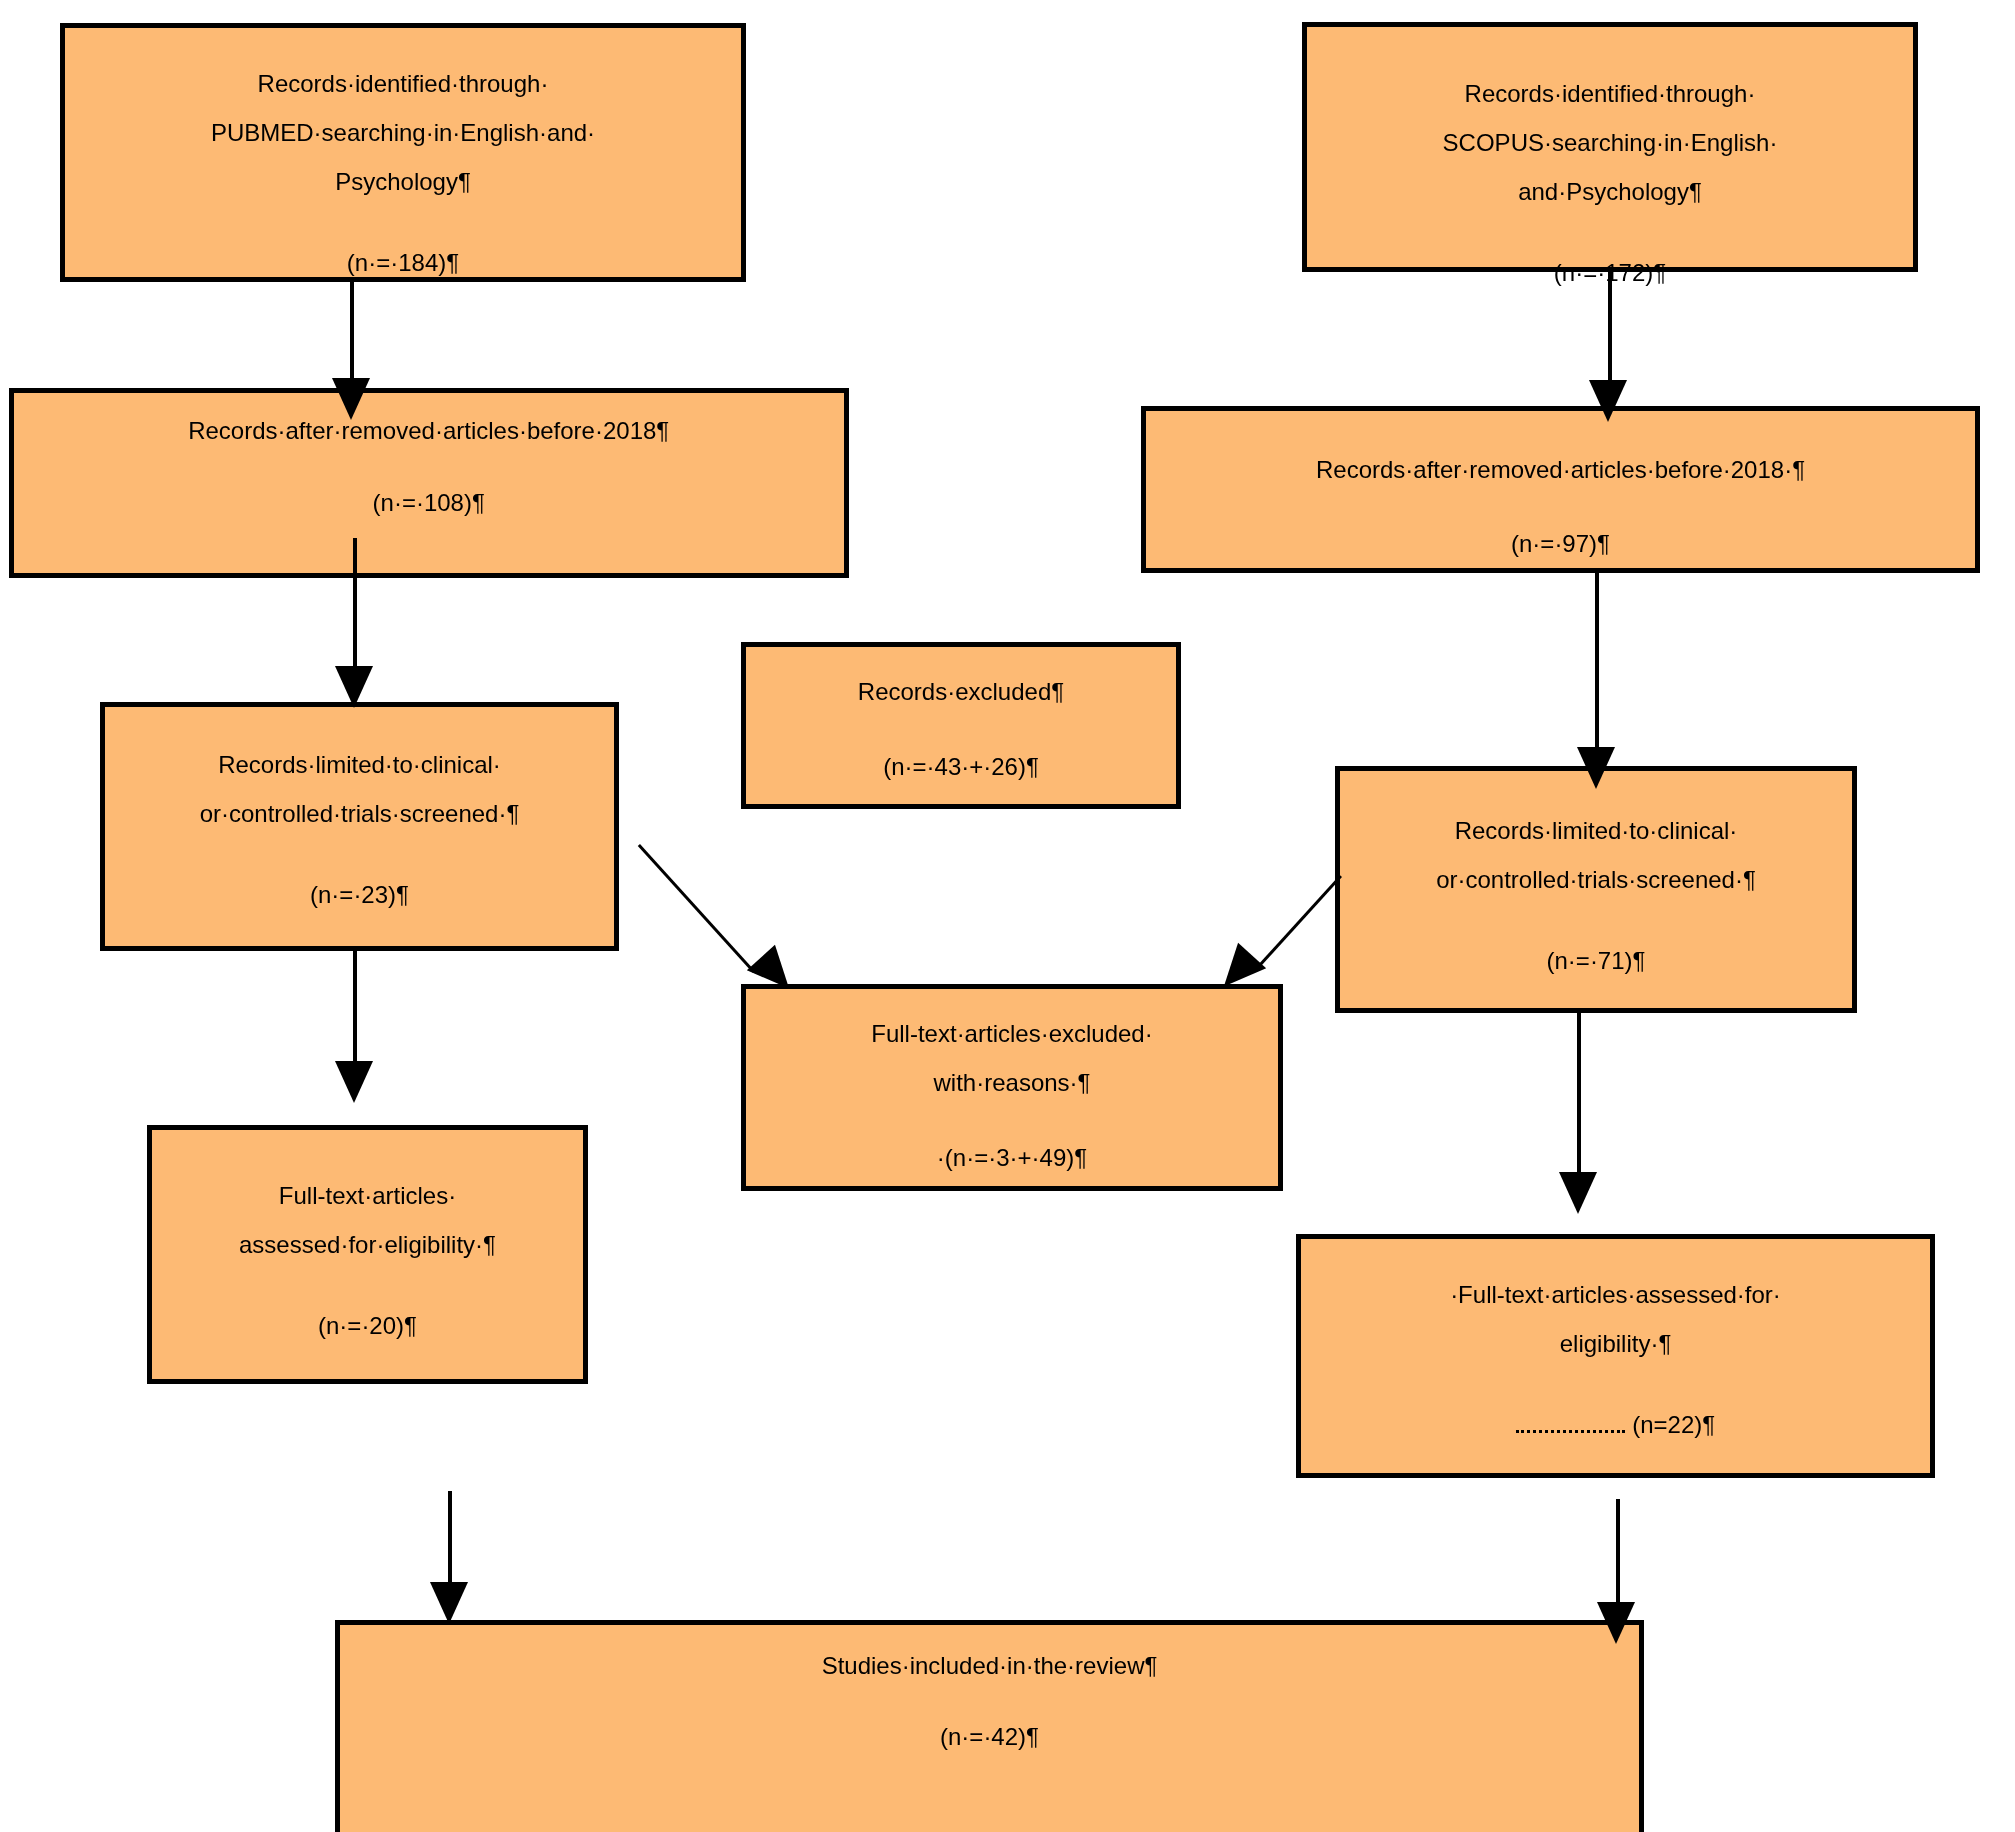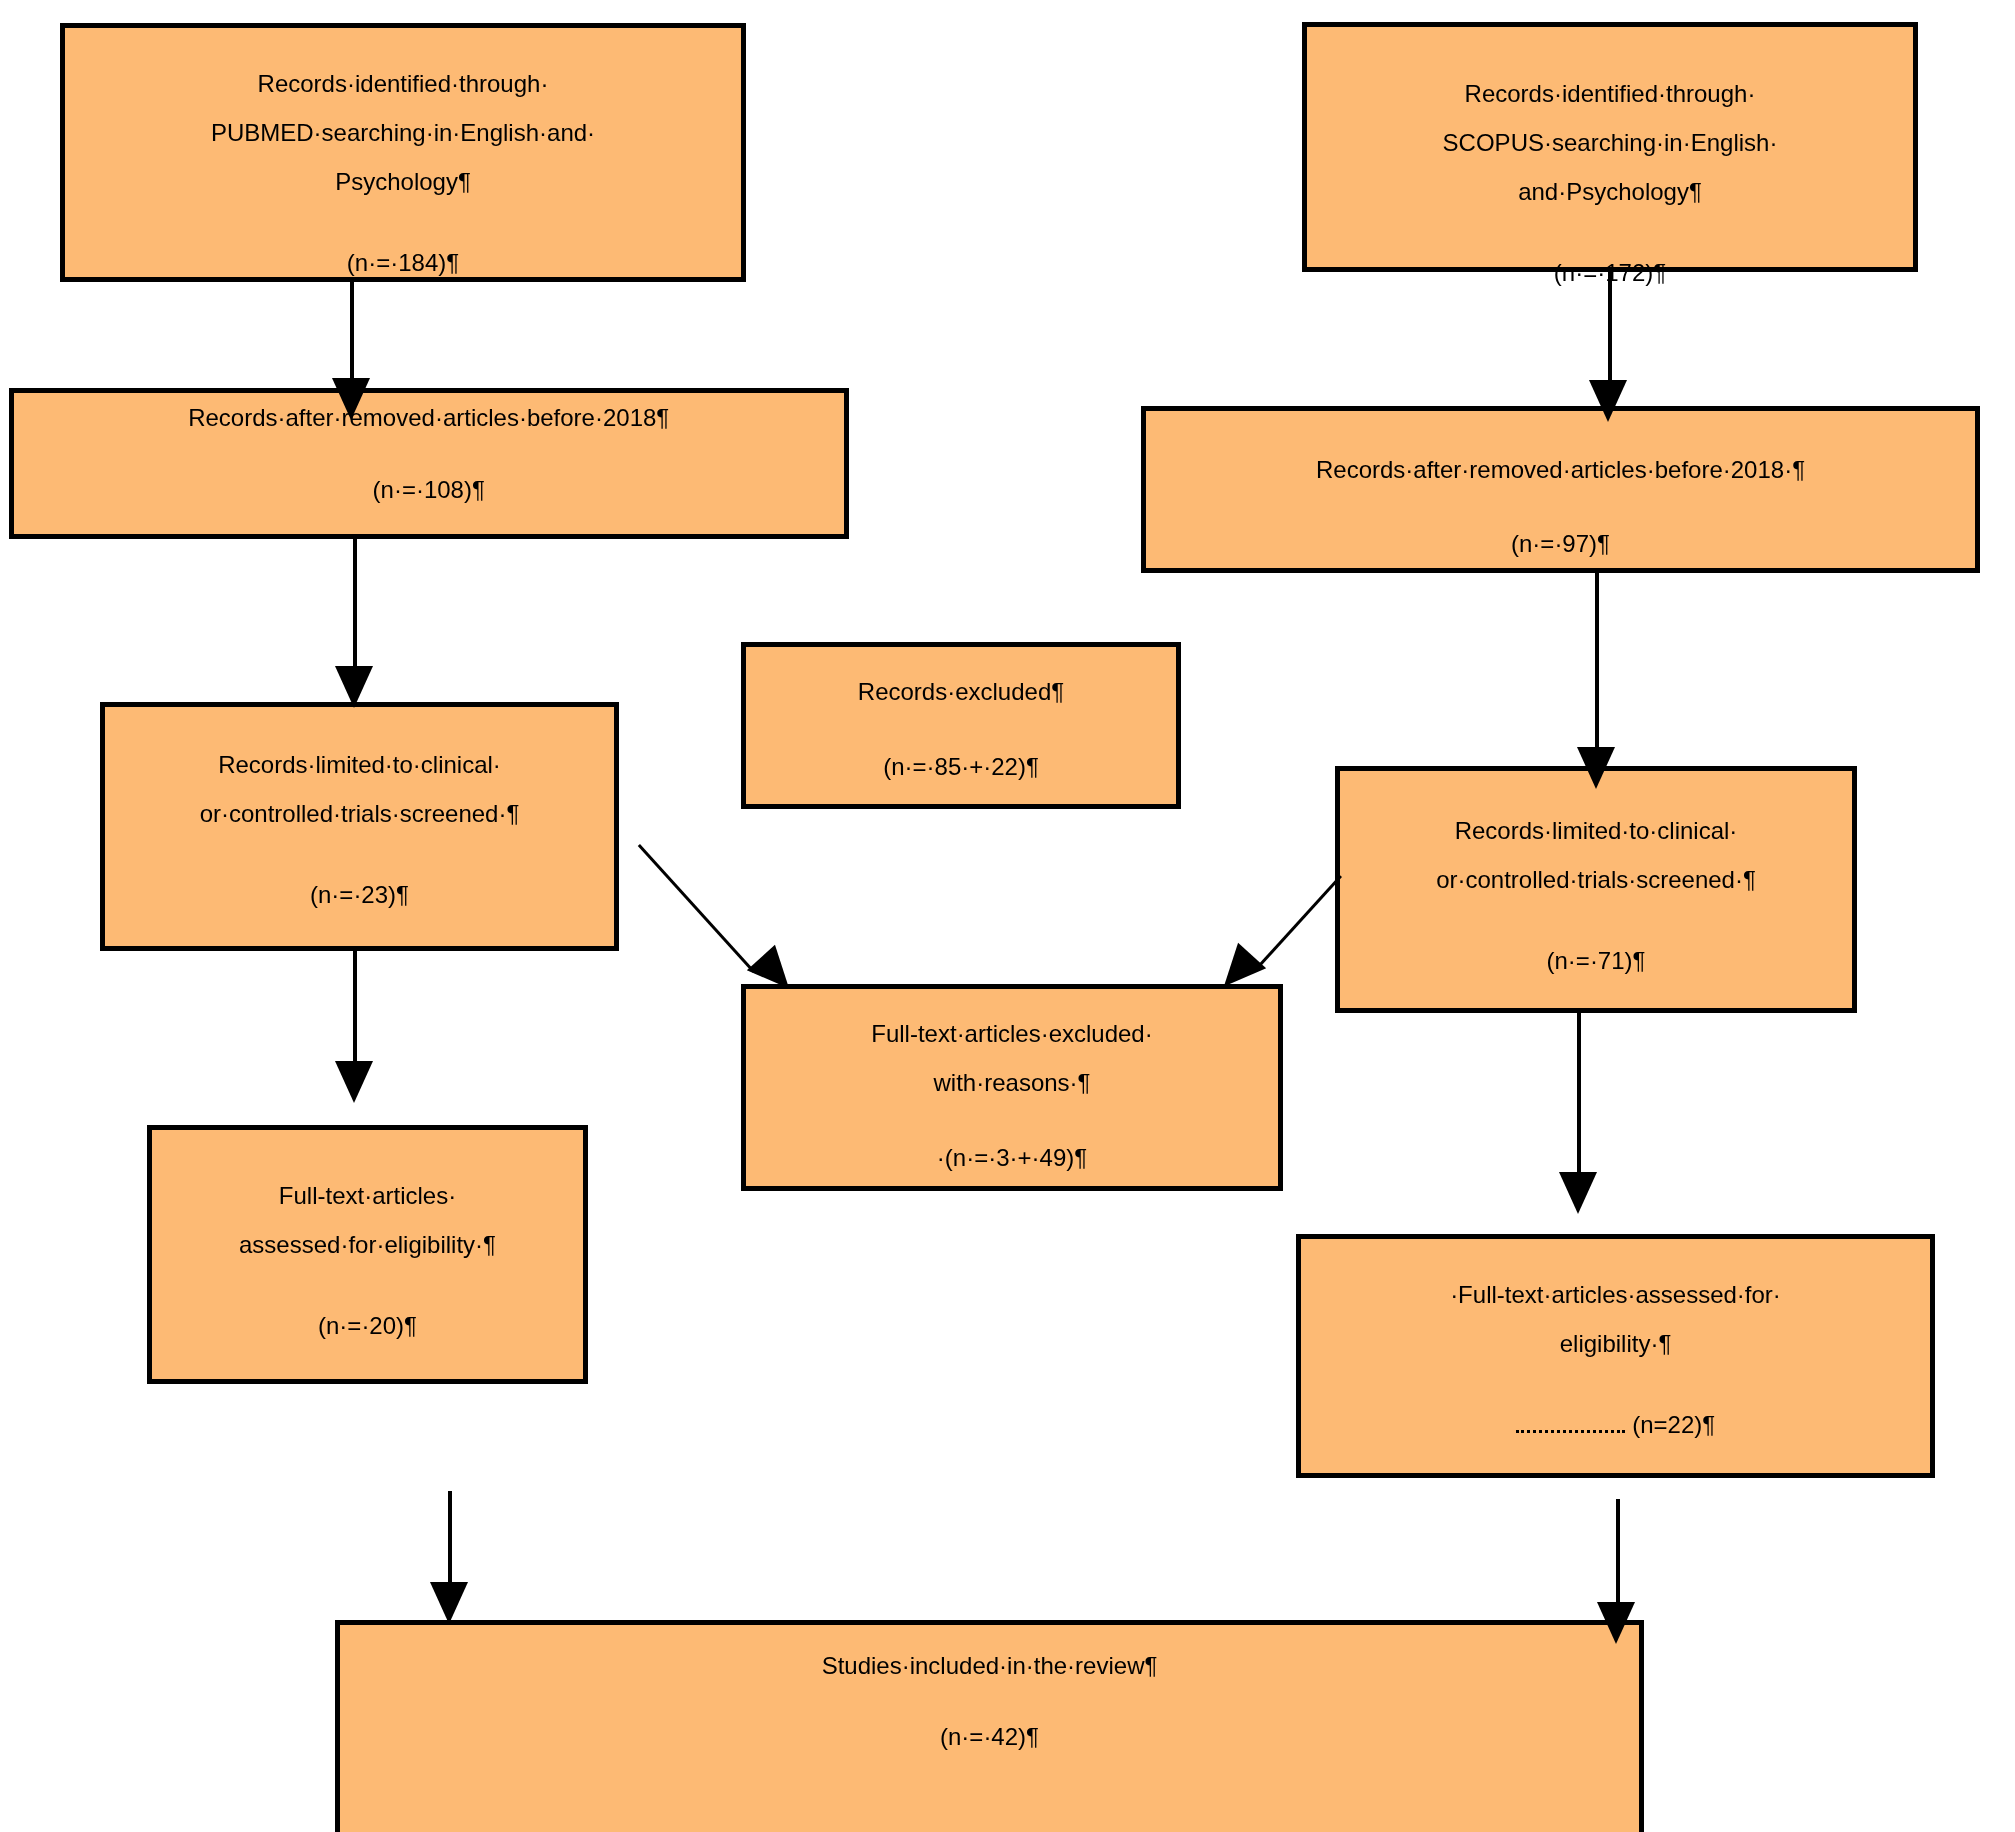--- a/index.html
+++ b/index.html
@@ -38,33 +38,33 @@
     <div class="n-para">(n·=·184)¶</div>
   </div>
 
   <div class="shape" style="left:1302px;top:22px;width:616px;height:250px;padding-top:42px;">
     <div class="para">Records·identified·through·
 SCOPUS·searching·in·English·
 and·Psychology¶</div>
     <div class="n-para">(n·=·172)¶</div>
   </div>
 
-  <div class="shape" style="left:8.7px;top:388px;width:840px;height:151px;">
+  <div class="shape" style="left:8.7px;top:388px;width:840px;height:190px;padding-top:13px;">
     <div class="para">Records·after·removed·articles·before·2018¶</div>
     <div class="n-para" style="margin-top:23px;">(n·=·108)¶</div>
   </div>
 
   <div class="shape" style="left:1141px;top:406px;width:839px;height:167px;padding-top:34px;">
     <div class="para">Records·after·removed·articles·before·2018·¶</div>
     <div class="n-para" style="margin-top:25px;">(n·=·97)¶</div>
   </div>
 
   <div class="shape" style="left:741px;top:642px;width:440px;height:167px;padding-top:20.4px;text-align:center;">
     <div class="para">Records·excluded¶</div>
-    <div class="n-para" style="margin-top:26px;">(n·=·85·+·22)¶</div>
+    <div class="n-para" style="margin-top:26px;">(n·=·43·+·26)¶</div>
   </div>
 
   <div class="shape" style="left:100px;top:702px;width:519px;height:249px;padding-top:33px;">
     <div class="para">Records·limited·to·clinical·
 or·controlled·trials·screened·¶</div>
     <div class="n-para">(n·=·23)¶</div>
   </div>
 
   <div class="shape" style="left:1335px;top:766px;width:522px;height:247px;padding-top:35px;">
     <div class="para">Records·limited·to·clinical·

